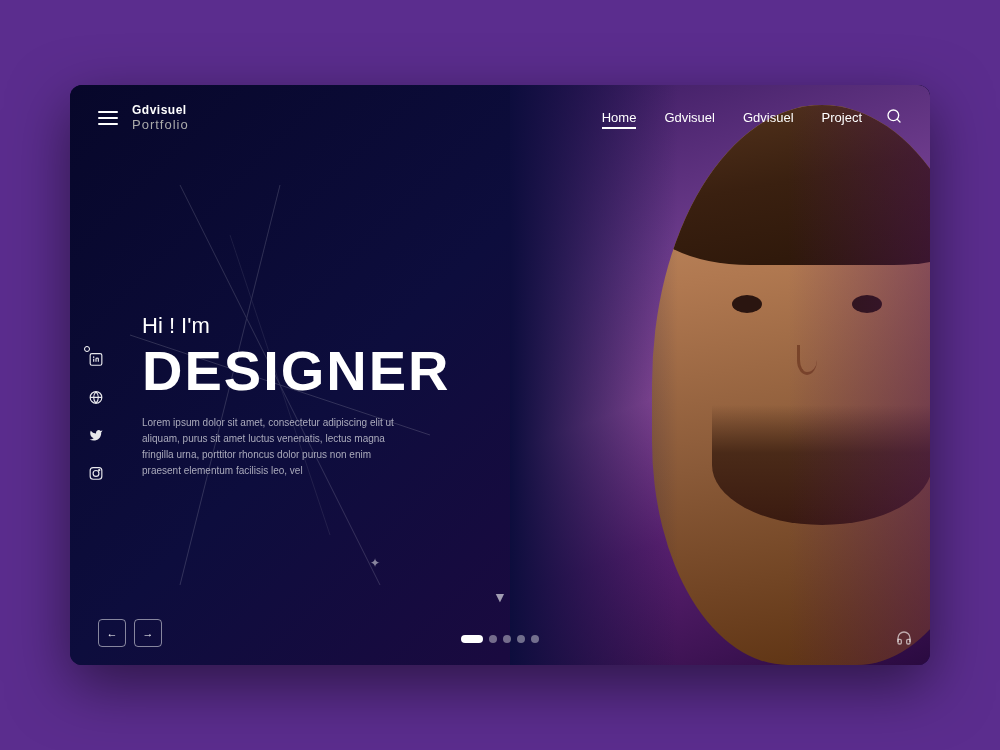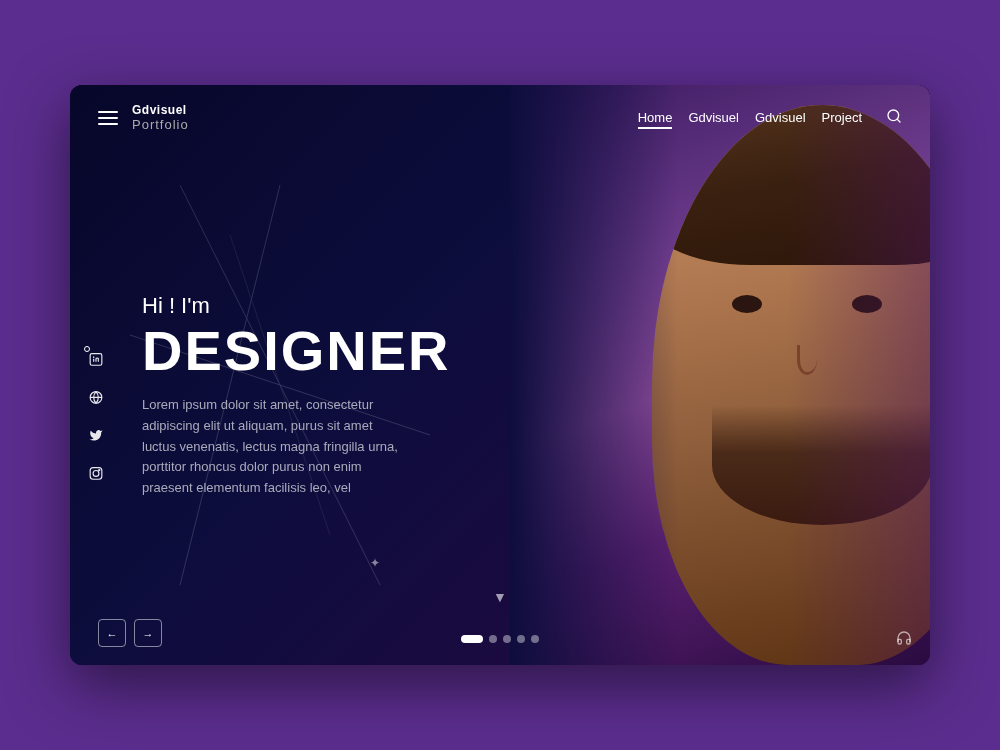--- a/index.html
+++ b/index.html
@@ -149,21 +149,21 @@
     }
     .brand-sub {
       color: #aaa;
       font-size: 13px;
       letter-spacing: 1px;
       text-align: left;
     }
     .nav-links {
       display: flex;
       align-items: center;
-      gap: 16px;
+      gap: 28px;
       margin-left: auto;
       margin-right: 24px;
     }
     .nav-link {
       color: #fff;
       font-size: 13px;
       text-decoration: none;
       cursor: pointer;
       position: relative;
     }
@@ -232,21 +232,21 @@
     .hero-title {
       color: #fff;
       font-size: 56px;
       font-weight: 900;
       letter-spacing: 2px;
       line-height: 1;
       margin-bottom: 16px;
     }
     .hero-desc {
       color: #aab;
-      font-size: 13px;
+      font-size: 10px;
       max-width: 260px;
       line-height: 1.6;
       margin-bottom: 19px;
     }
     .explore-btn {
       background: #fff;
       color: #111;
       border: none;
       border-radius: 30px;
       padding: 10px 32px;

